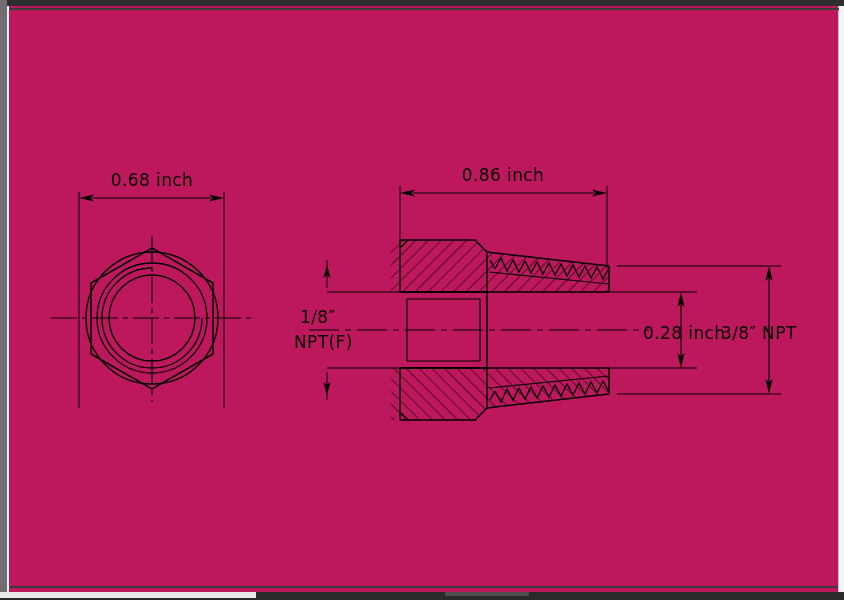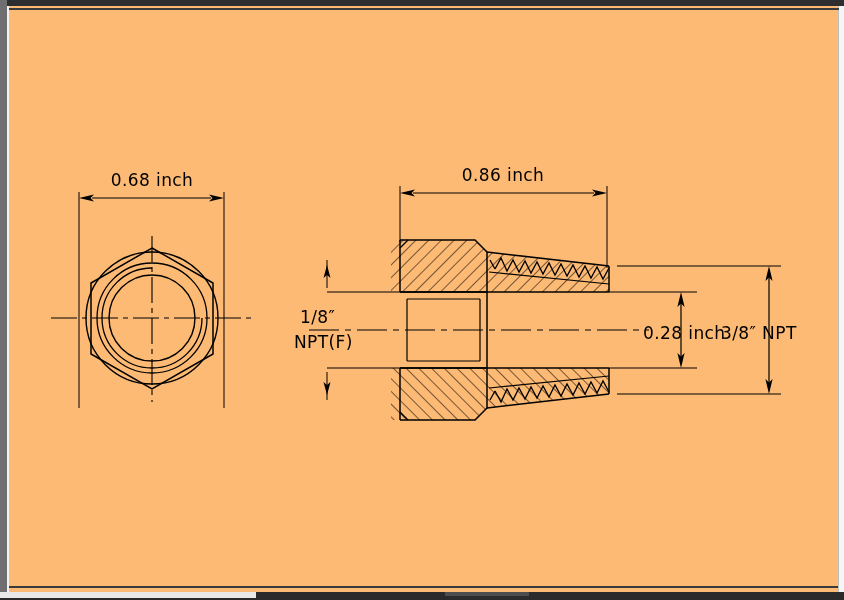--- a/index.html
+++ b/index.html
@@ -13,21 +13,21 @@
     height: 600px;
     font-family: "DejaVu Sans", sans-serif;
     overflow: hidden;
     position: relative;
   }
   #drawing-root {
     position: absolute;
     left: 0; top: 0;
     width: 844px;
     height: 600px;
-    background: #fdba74;
+    background: #be185d;
   }
   
   .frame-top {
     position: absolute;
     left: 0; top: 0;
     width: 844px; height: 6px;
     background: #2e2e30;
   }
   .frame-left {
     position: absolute;

